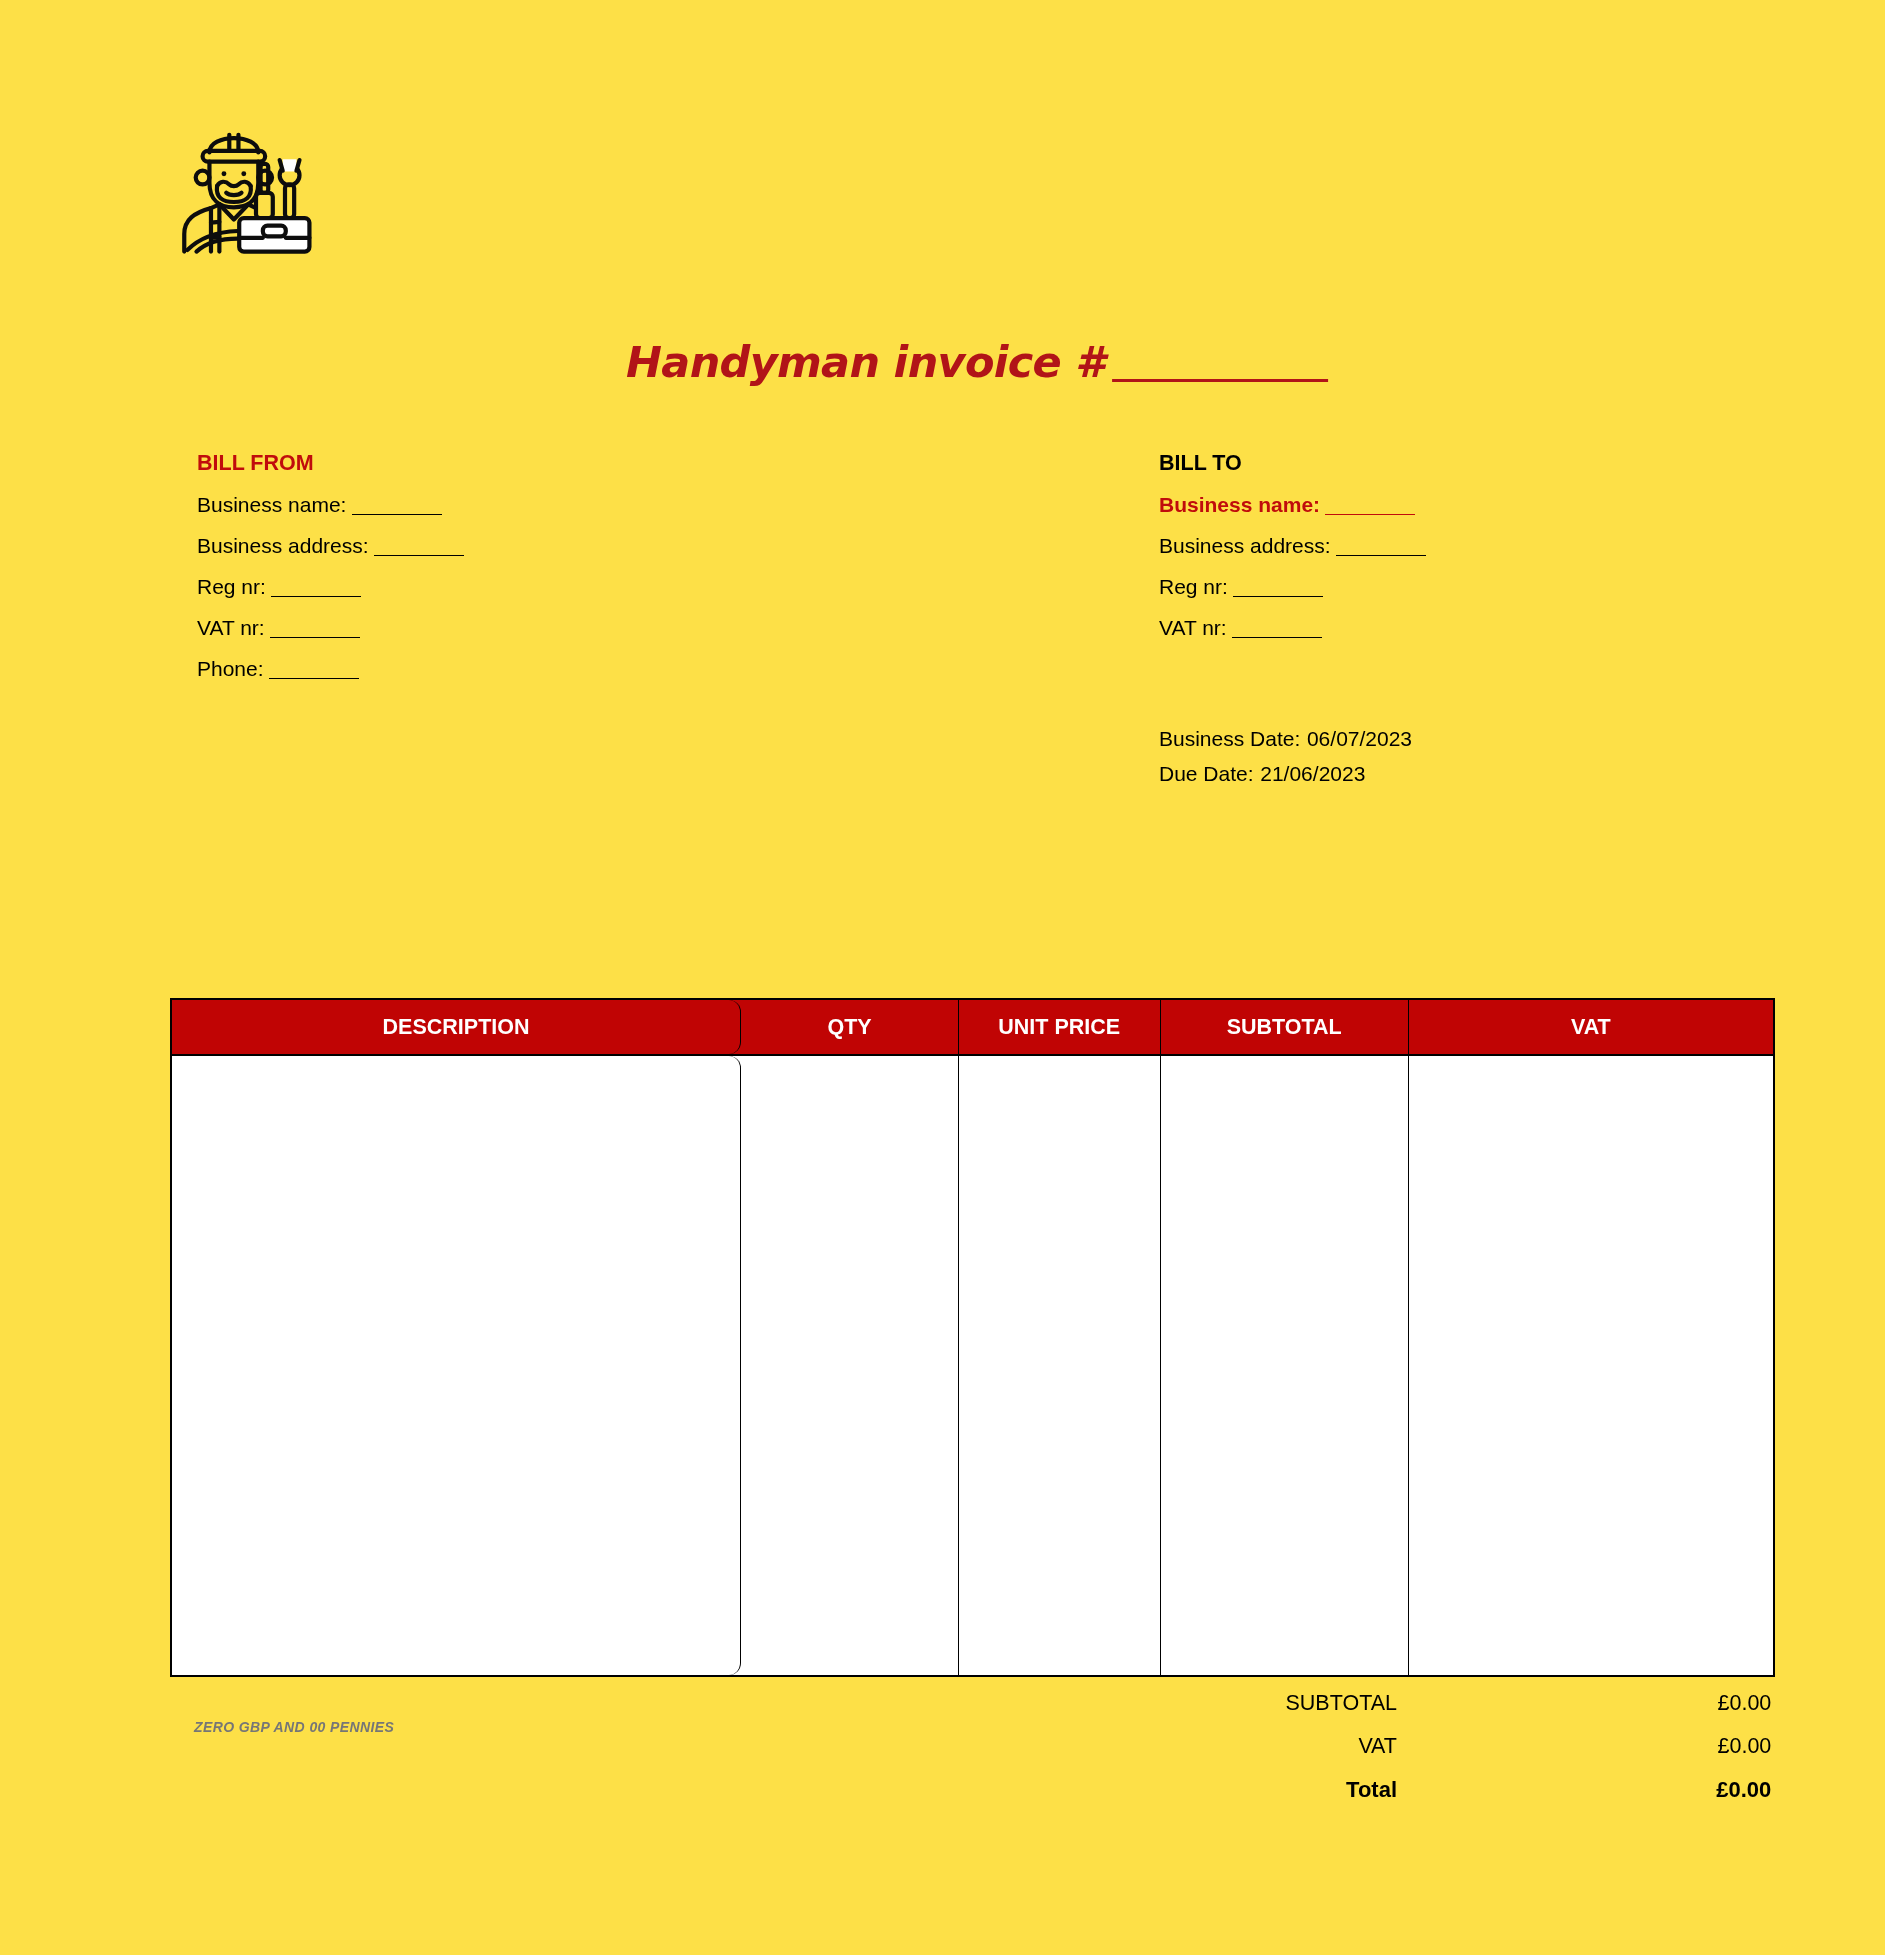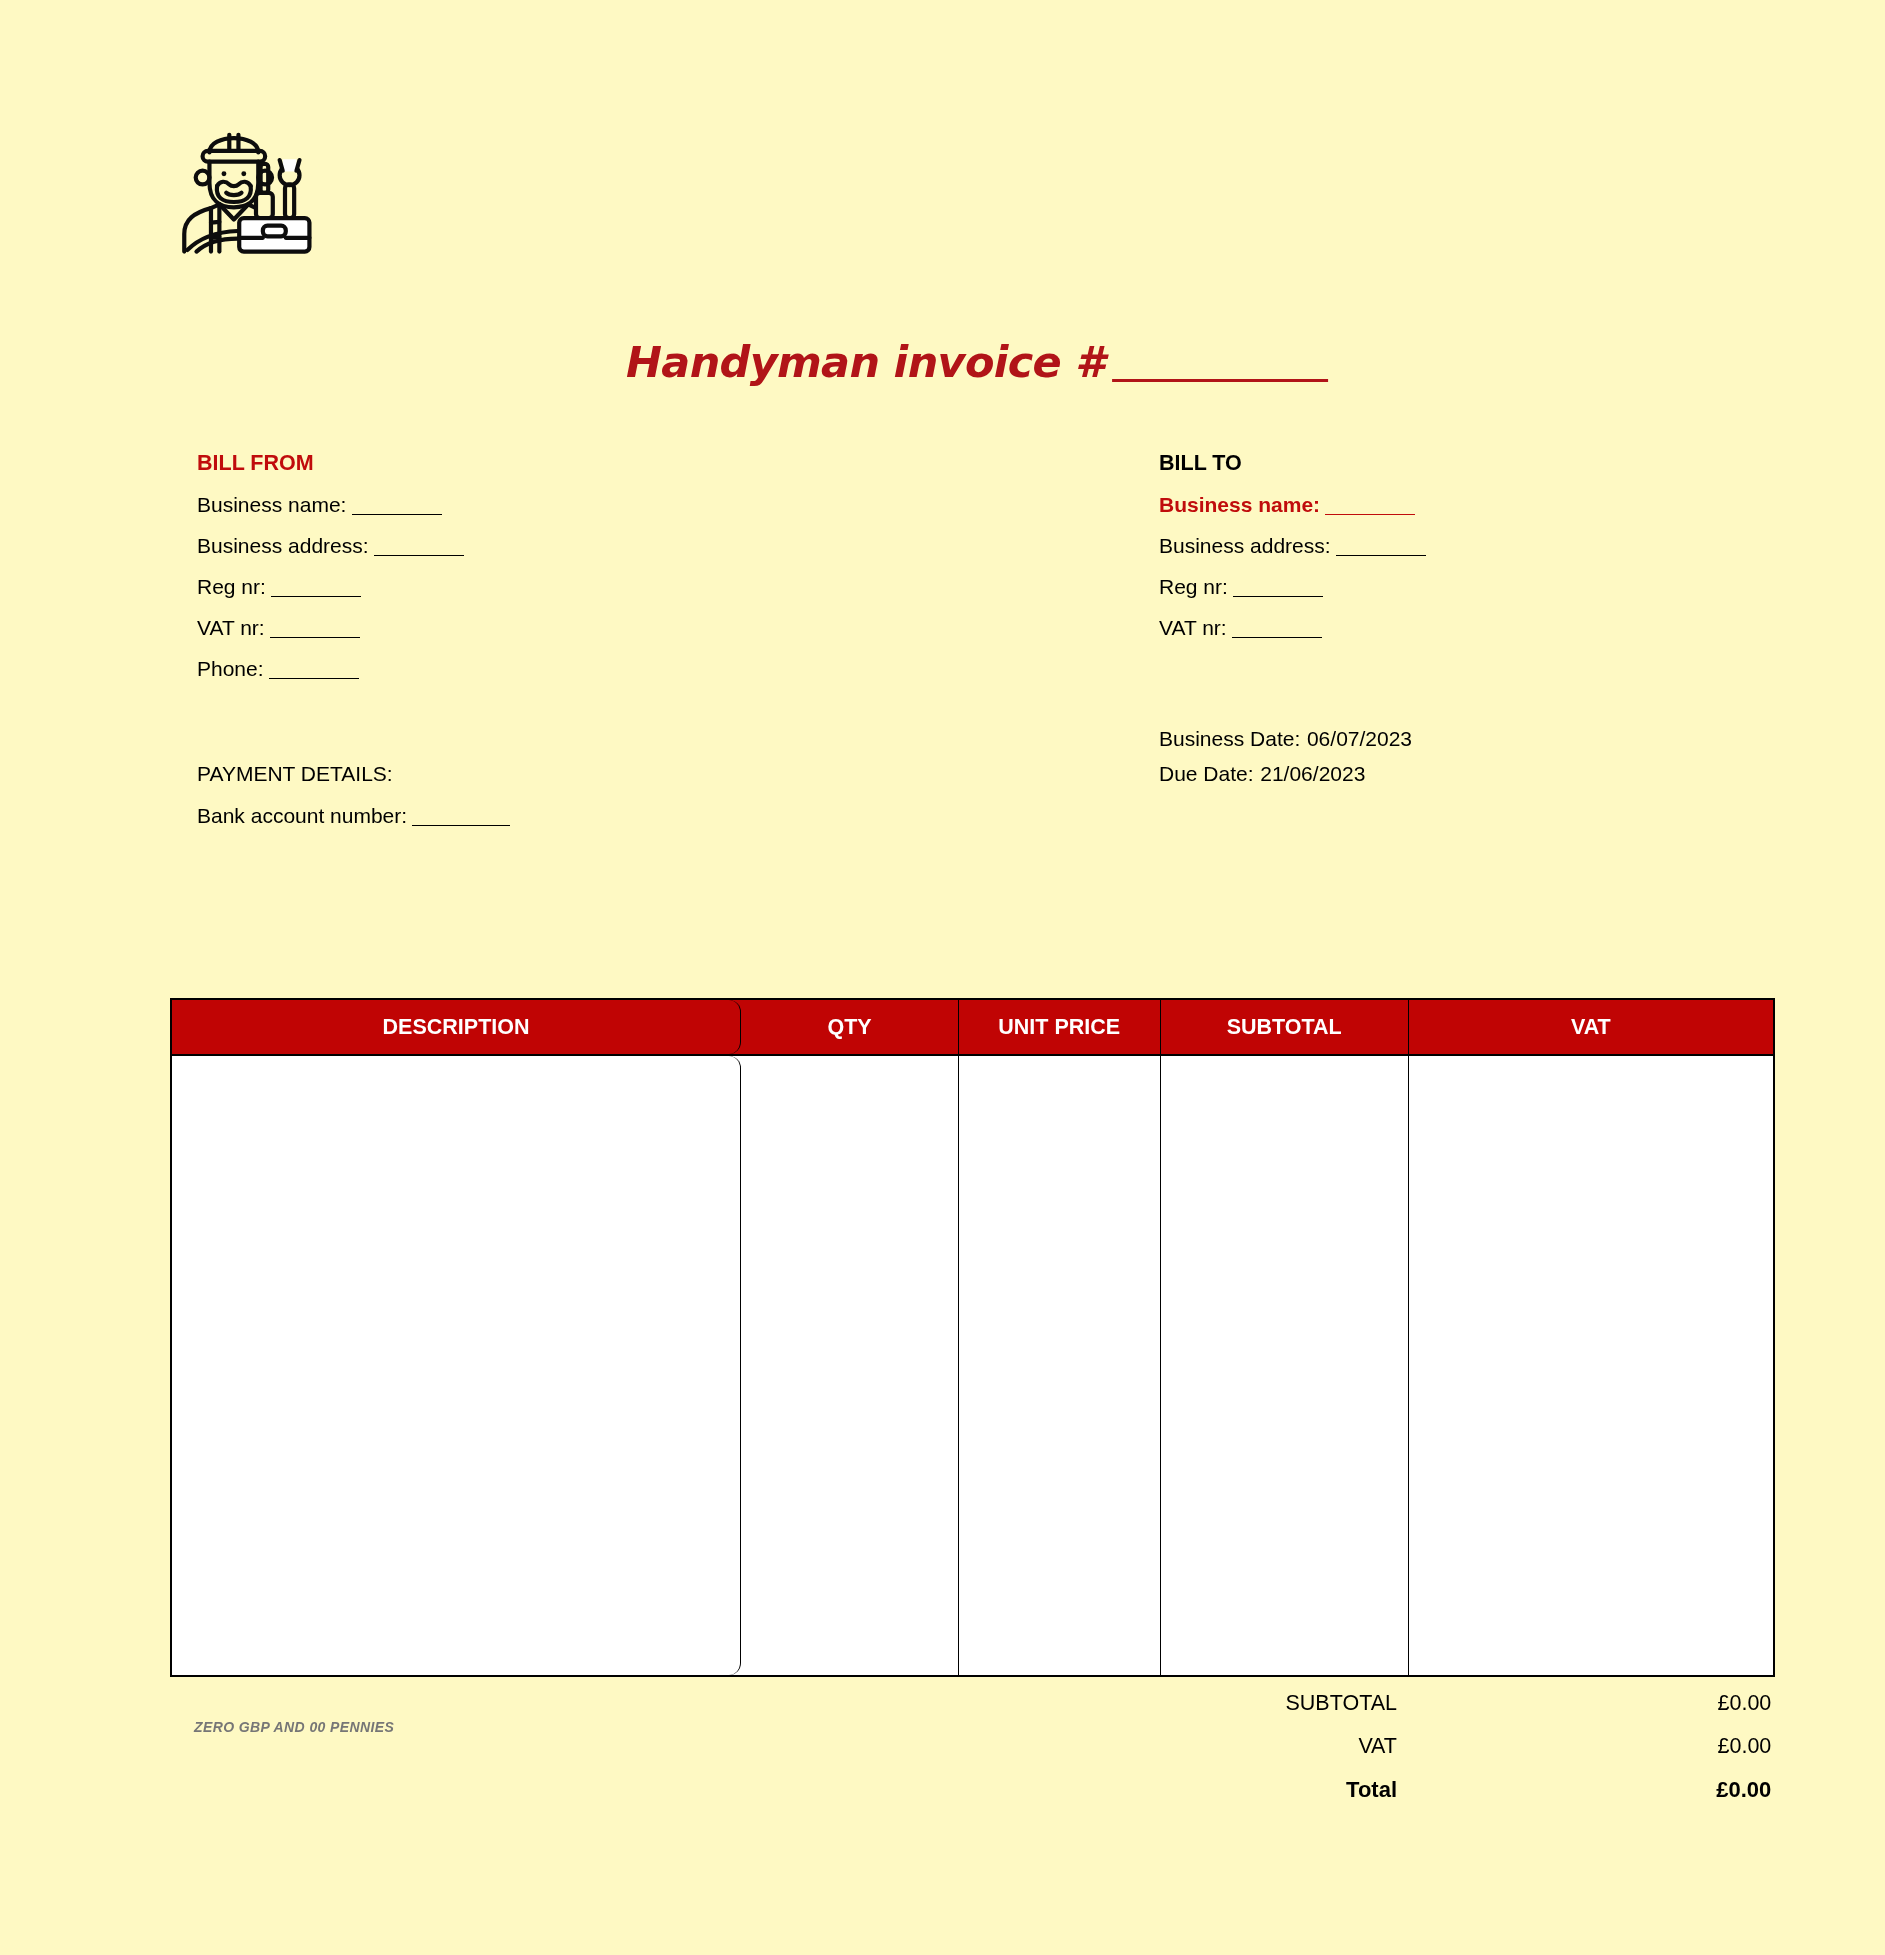--- a/index.html
+++ b/index.html
@@ -1,19 +1,19 @@
 <!DOCTYPE html>
 <html style="font-size:12px"><head>
 <meta charset="utf-8">
 <style>
   html,body { margin:0; padding:0; background:#ffffff; }
   .page {
     position:relative;
     width:1885px; height:1955px;
-    background:#fef9c3;
+    background:#fde047;
     font-family:"Liberation Sans", sans-serif;
     color:#000;
     overflow:hidden;
   }
 
   
   .logo { position:absolute; left:169px; top:117px; width:145px; height:141px; }
 
   
   .title {
@@ -153,24 +153,20 @@
     <div class="field-line"><span>Business address:</span><span class="blank"></span></div>
     <div class="field-line"><span>Reg nr:</span><span class="blank"></span></div>
     <div class="field-line"><span>VAT nr:</span><span class="blank"></span></div>
   </div>
 
   <div class="dates">
     <div><span>Business Date:</span><span class="date-value">06/07/2023</span></div>
     <div class="due-row"><span>Due Date:</span><span class="date-value">21/06/2023</span></div>
   </div>
 
-  <div class="payment">
-    <div>PAYMENT DETAILS:</div>
-    <div class="field-line"><span>Bank account number:</span><span class="blank"></span></div>
-  </div>
 
   <div class="invoice-table">
     <div class="thead">
       <div class="th c0">DESCRIPTION</div>
       <div class="th c1">QTY</div>
       <div class="th c2">UNIT PRICE</div>
       <div class="th c3">SUBTOTAL</div>
       <div class="th c4">VAT</div>
     </div>
     <div class="tbody">

